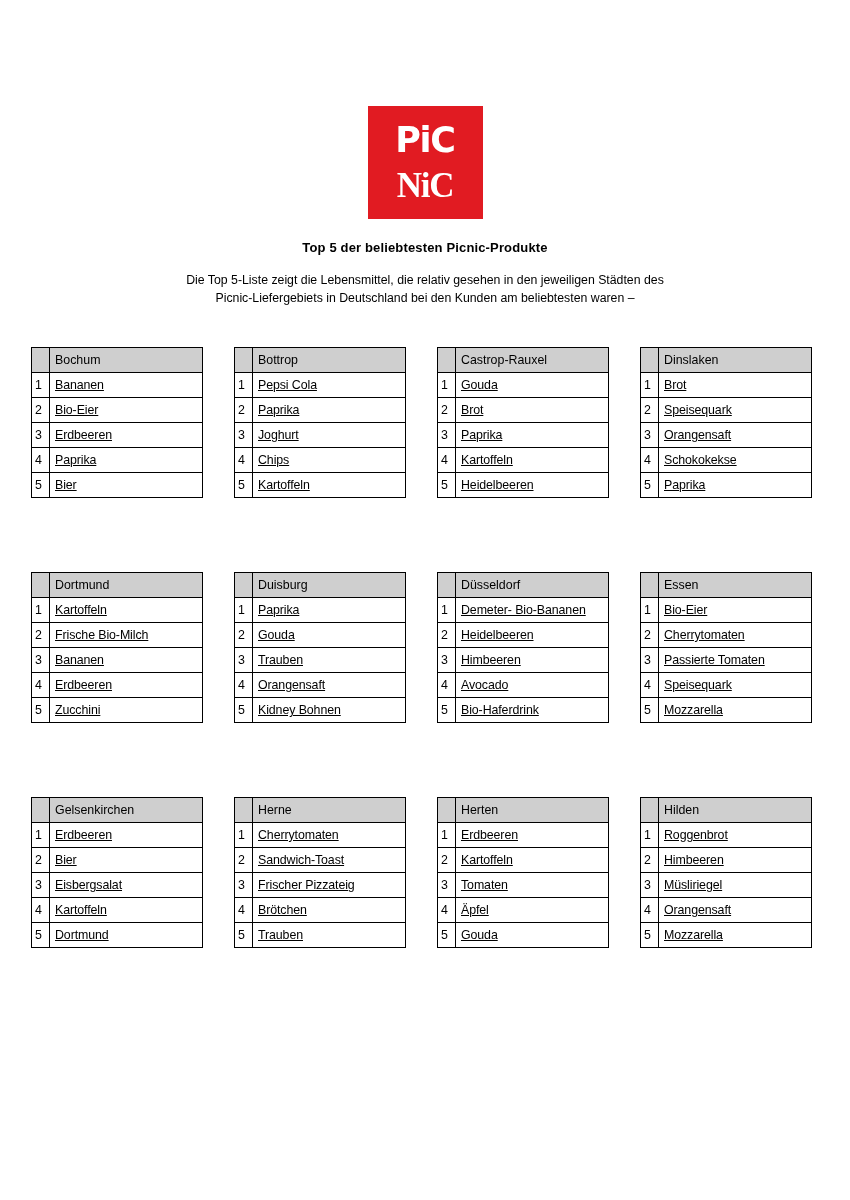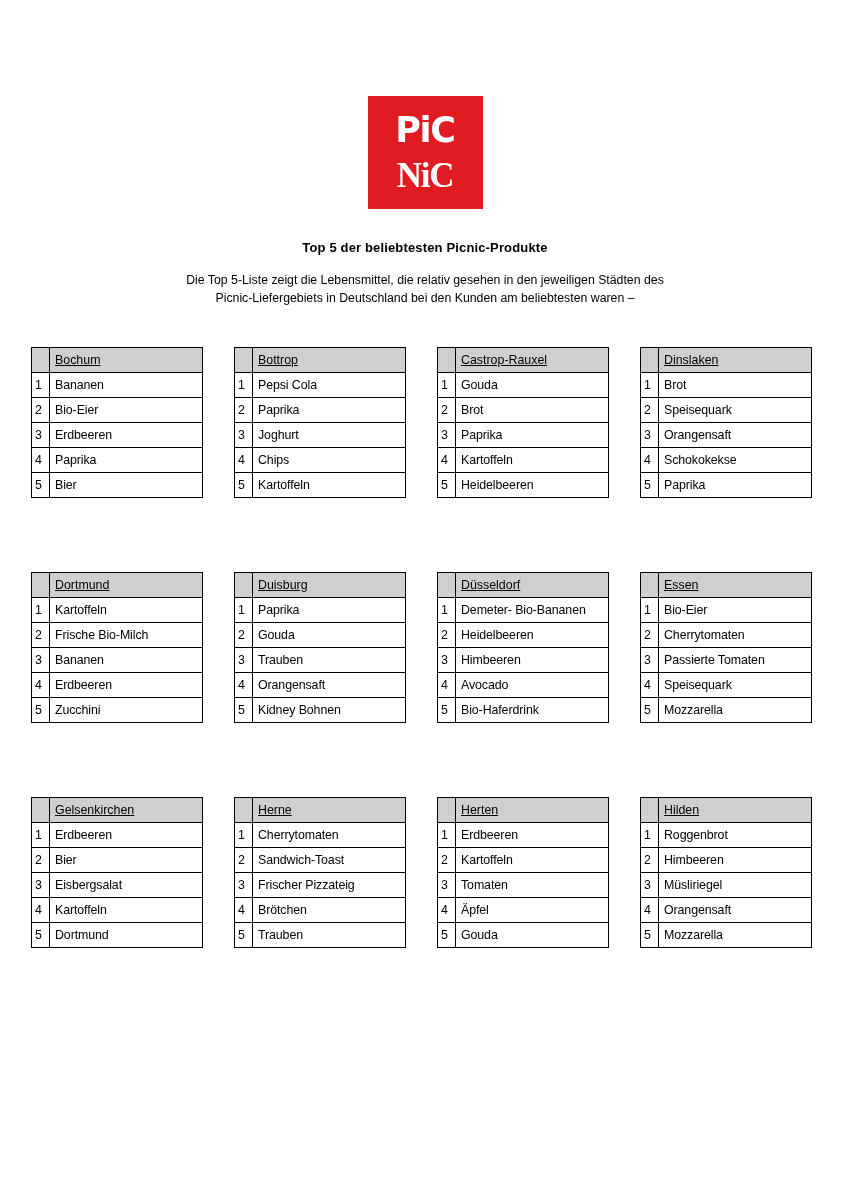--- a/index.html
+++ b/index.html
@@ -14,21 +14,21 @@
     position: relative;
     font-family: "Liberation Sans", sans-serif;
     color: #000000;
     overflow: hidden;
   }
 
   
   .logo-wrap {
     position: absolute;
     left: 0;
-    top: 96px;
+    top: 106px;
     width: 850px;
     display: flex;
     justify-content: center;
   }
   .logo-square {
     width: 115px;
     height: 113px;
     background: var(--picnic-red, #e11b22);
     display: flex;
     flex-direction: column;
@@ -106,32 +106,32 @@
     vertical-align: middle;
     white-space: nowrap;
     overflow: hidden;
   }
   table.city-table col.rank-col { width: 18px; }
   table.city-table col.name-col { width: 153px; }
 
   table.city-table thead th {
     background: #cfcfcf;
     font-weight: 400;
-    text-decoration: underline;
   }
   table.city-table thead th.rank-head {
     padding: 0;
   }
   table.city-table td.rank-cell {
     padding: 0 0 0 3px;
     text-align: left;
   }
   table.city-table td.item-cell {
     padding-left: 5px;
     letter-spacing: -0.1px;
+    text-decoration: underline;
   }
 </style>
 </head>
 <body>
 
 <div class="logo-wrap">
   <div class="logo-square">
     <span class="logo-line line1">PiC</span>
     <span class="logo-line line2">NiC</span>
   </div>

